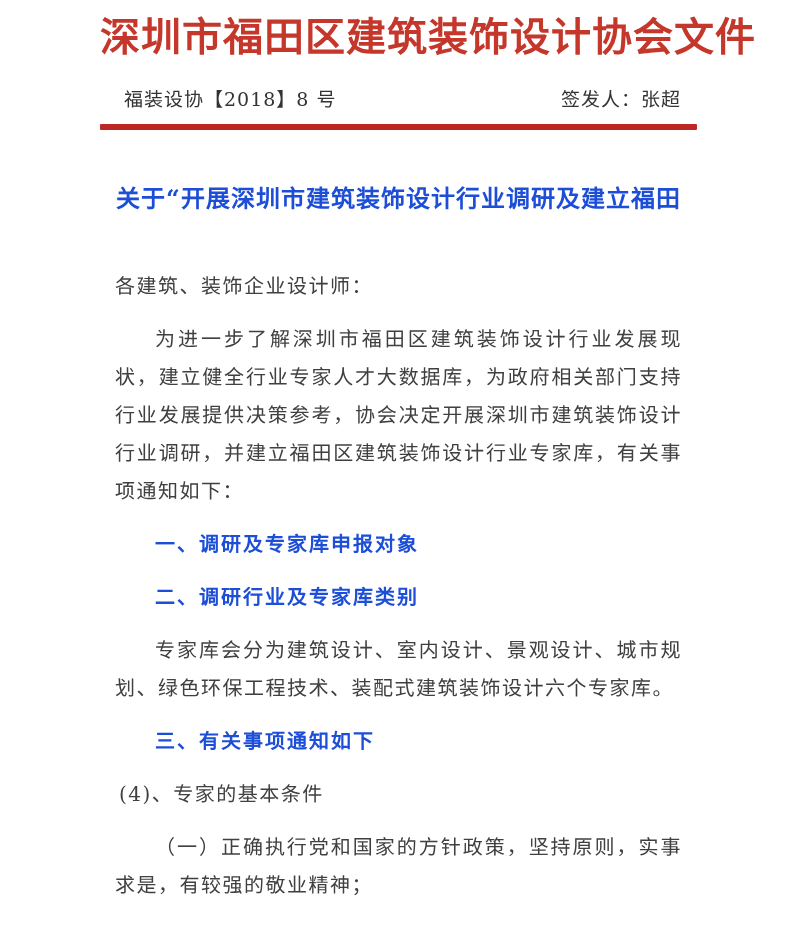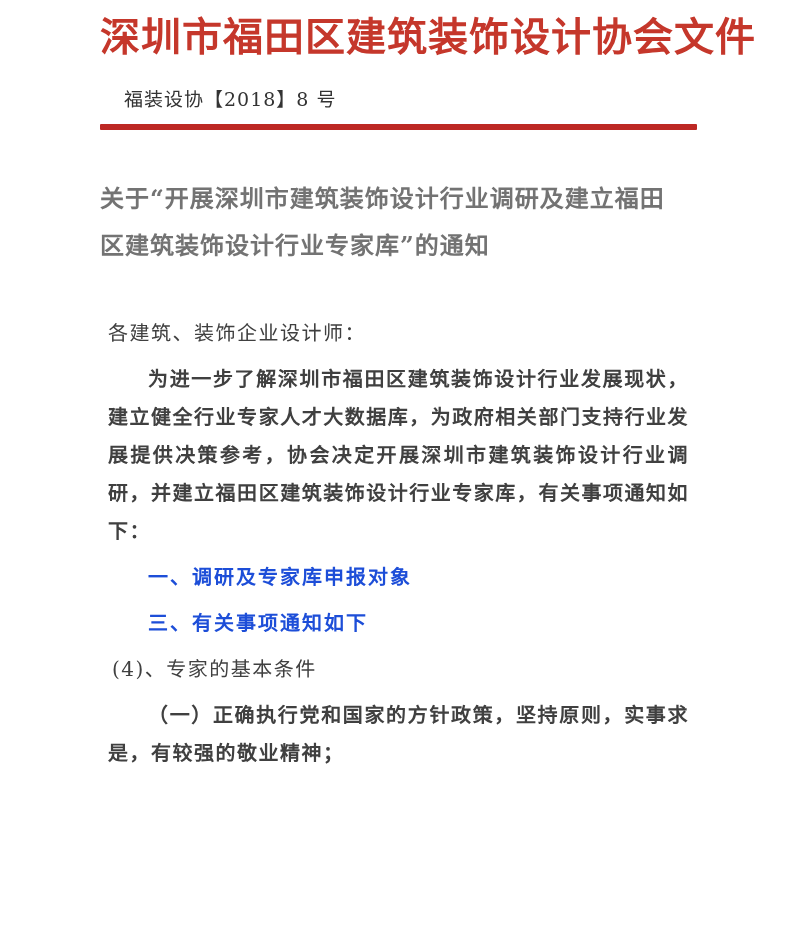--- a/index.html
+++ b/index.html
@@ -47,77 +47,79 @@
   
   .red-rule {
     height: 6px;
     background: #bd2824;
     margin-top: 13px;
     border-radius: 1px;
   }
   
   .notice-title {
     margin-top: 45px;
-    text-align: left;
+    text-align: center;
     font-size: 24px;
     font-weight: 700;
-    color: #737373;
+    color: #1d4ed8;
     letter-spacing: 1px;
     line-height: 47px;
   }
   
   .body-text {
     margin-top: 45px;
     font-size: 20px;
     line-height: 38px;
     letter-spacing: 1.5px;
     text-align: justify;
     color: #404040;
   }
   .body-text p {
-    margin: 8px;
+    margin: 15px;
     padding: 0;
   }
   p.salutation { text-indent: 0; }
-  p.indent { text-indent: 2em; font-weight: bold; }
+  p.indent { text-indent: 2em; }
   p.heading {
     text-indent: 2em;
     font-weight: 700;
     color: #1d4ed8;
     letter-spacing: 2px;
   }
   p.sub { text-indent: 0.2em; }
 </style>
 </head>
 <body>
 
 <div class="page">
 
   <div class="letterhead">深圳市福田区建筑装饰设计协会文件</div>
 
   <div class="doc-meta">
     <span>福装设协【2018】8 号</span>
+    <span>签发人：张超</span>
   </div>
 
   <div class="red-rule"></div>
 
   <div class="notice-title">
     <div>关于“开展深圳市建筑装饰设计行业调研及建立福田</div>
-    <div>区建筑装饰设计行业专家库”的通知</div>
   </div>
 
   <div class="body-text">
     <p class="salutation">各建筑、装饰企业设计师：</p>
 
     <p class="indent">为进一步了解深圳市福田区建筑装饰设计行业发展现状，建立健全行业专家人才大数据库，为政府相关部门支持行业发展提供决策参考，协会决定开展深圳市建筑装饰设计行业调研，并建立福田区建筑装饰设计行业专家库，有关事项通知如下：</p>
 
     <p class="heading">一、调研及专家库申报对象</p>
 
 
+    <p class="heading">二、调研行业及专家库类别</p>
 
+    <p class="indent">专家库会分为建筑设计、室内设计、景观设计、城市规划、绿色环保工程技术、装配式建筑装饰设计六个专家库。</p>
 
     <p class="heading">三、有关事项通知如下</p>
 
     <p class="sub">(4)、专家的基本条件</p>
 
     <p class="indent">（一）正确执行党和国家的方针政策，坚持原则，实事求是，有较强的敬业精神；</p>
 
   </div>
 
 </div>

